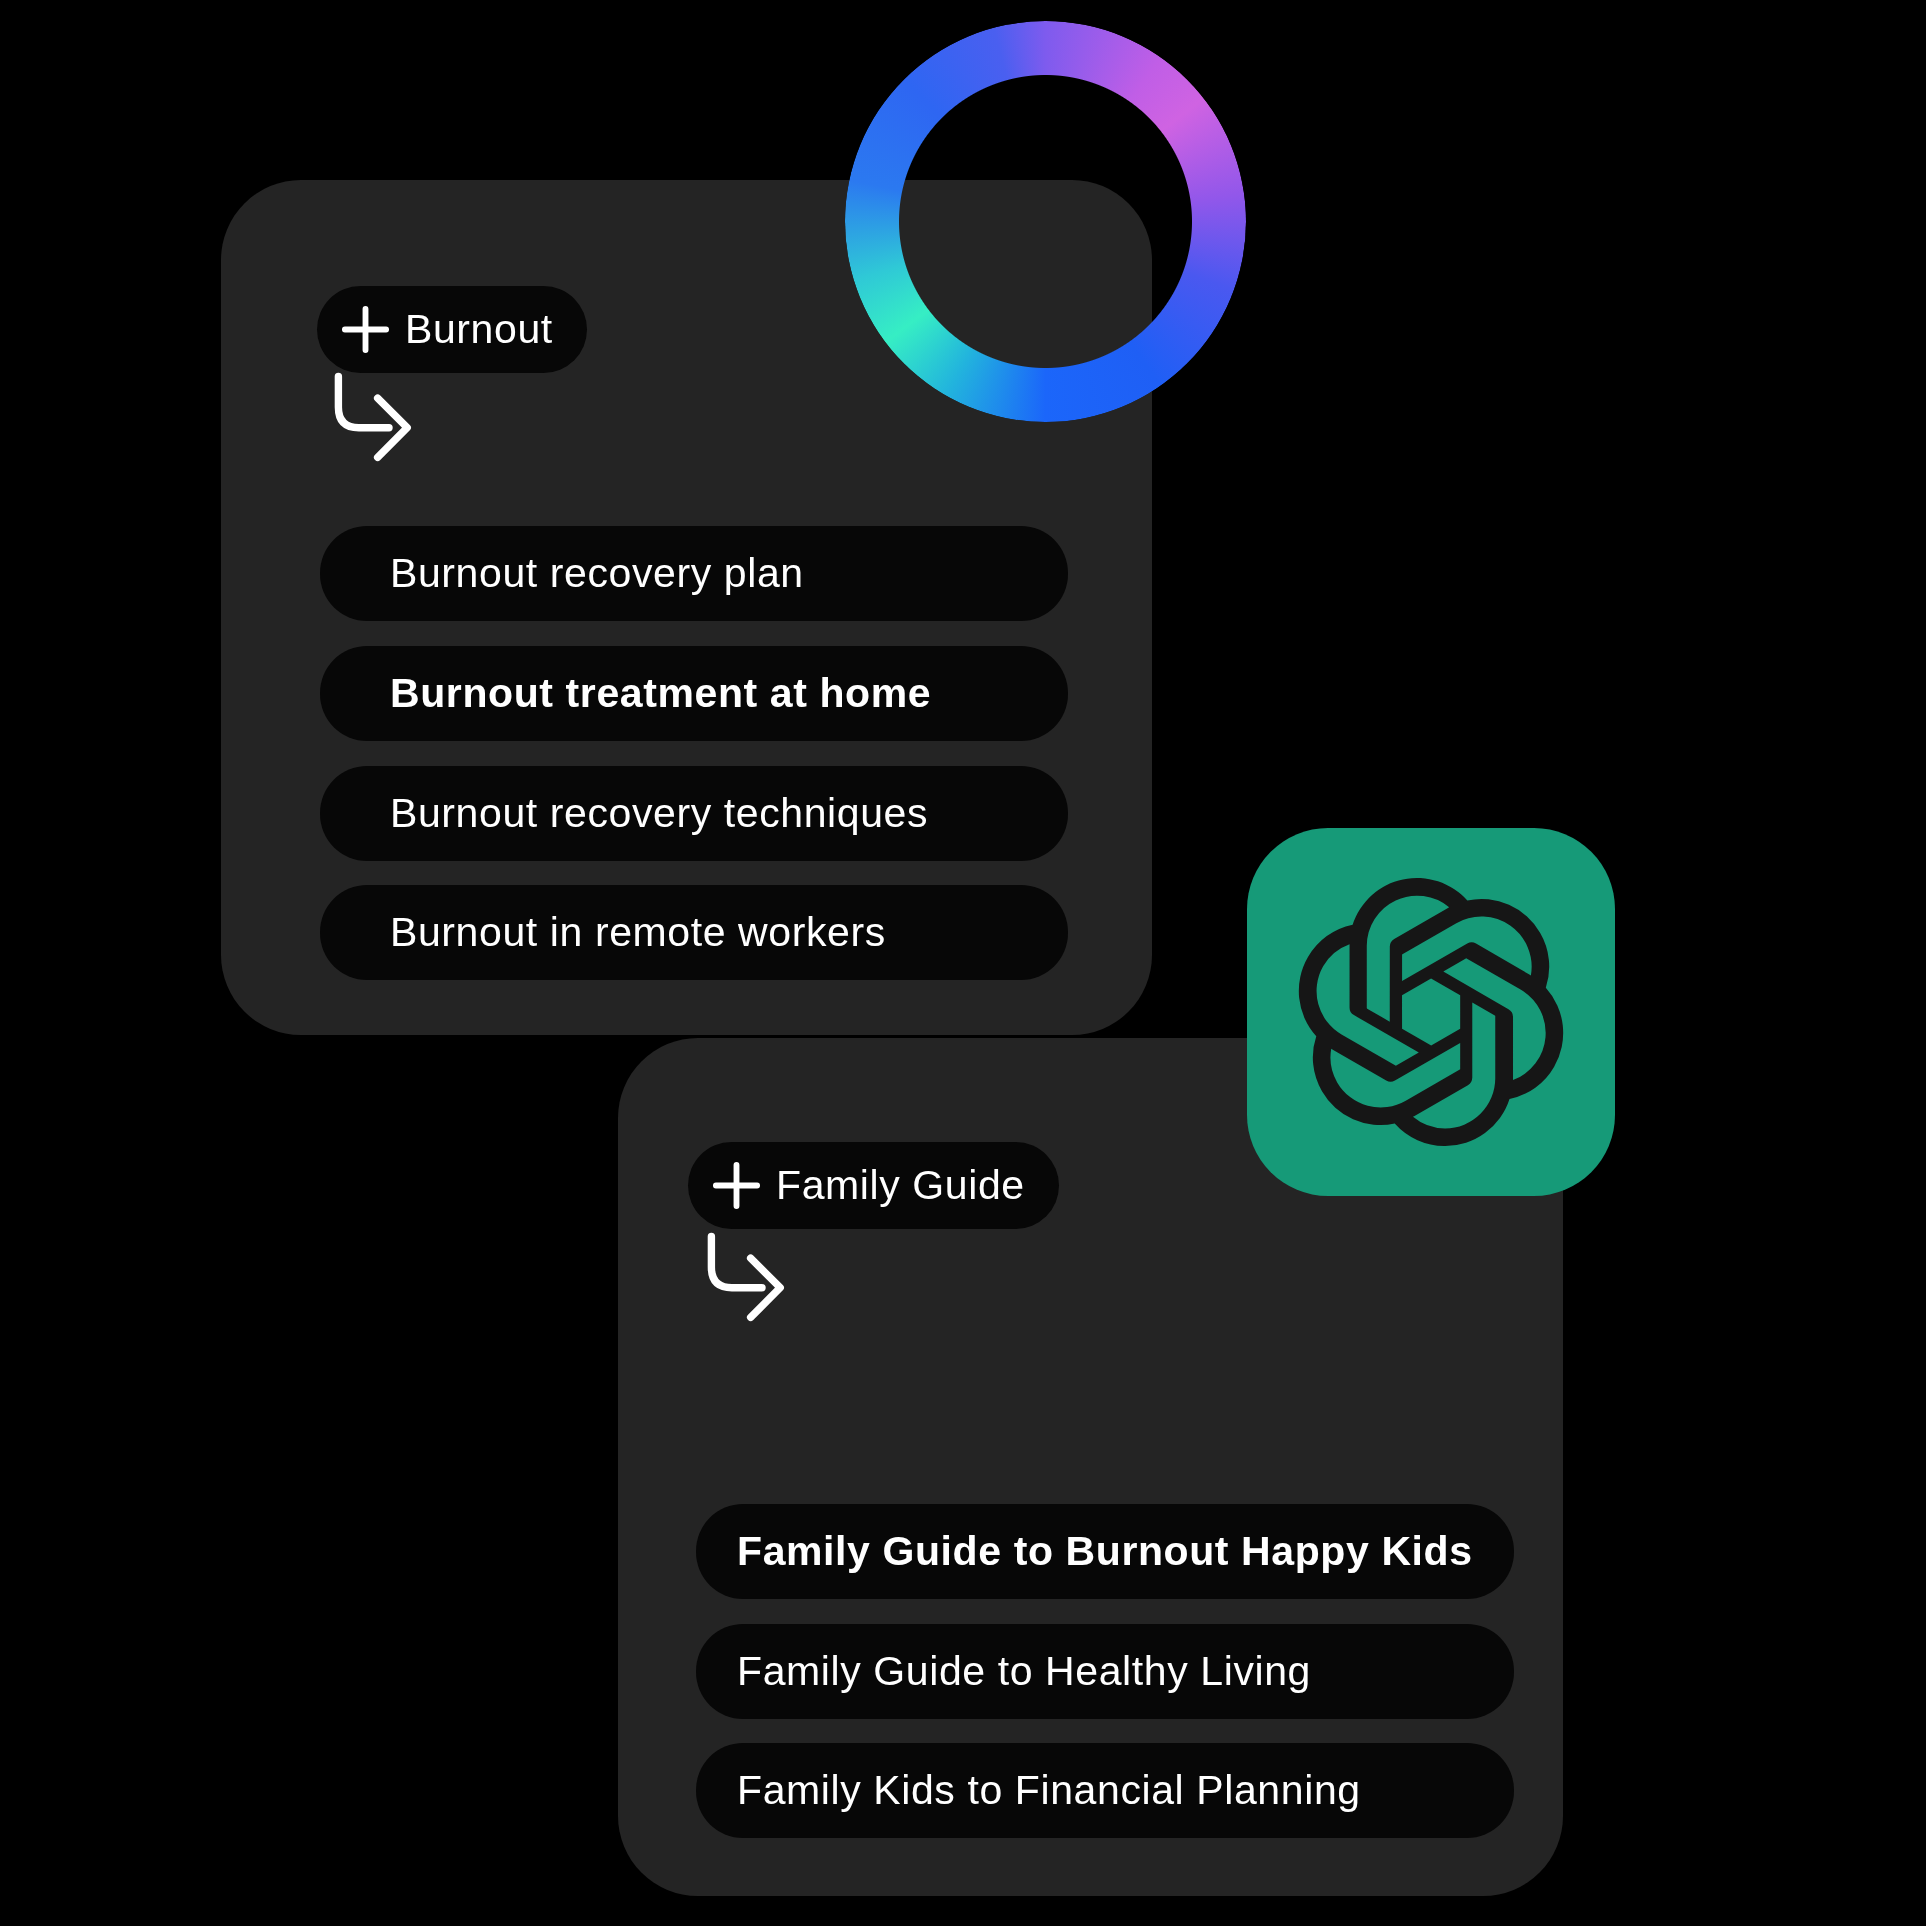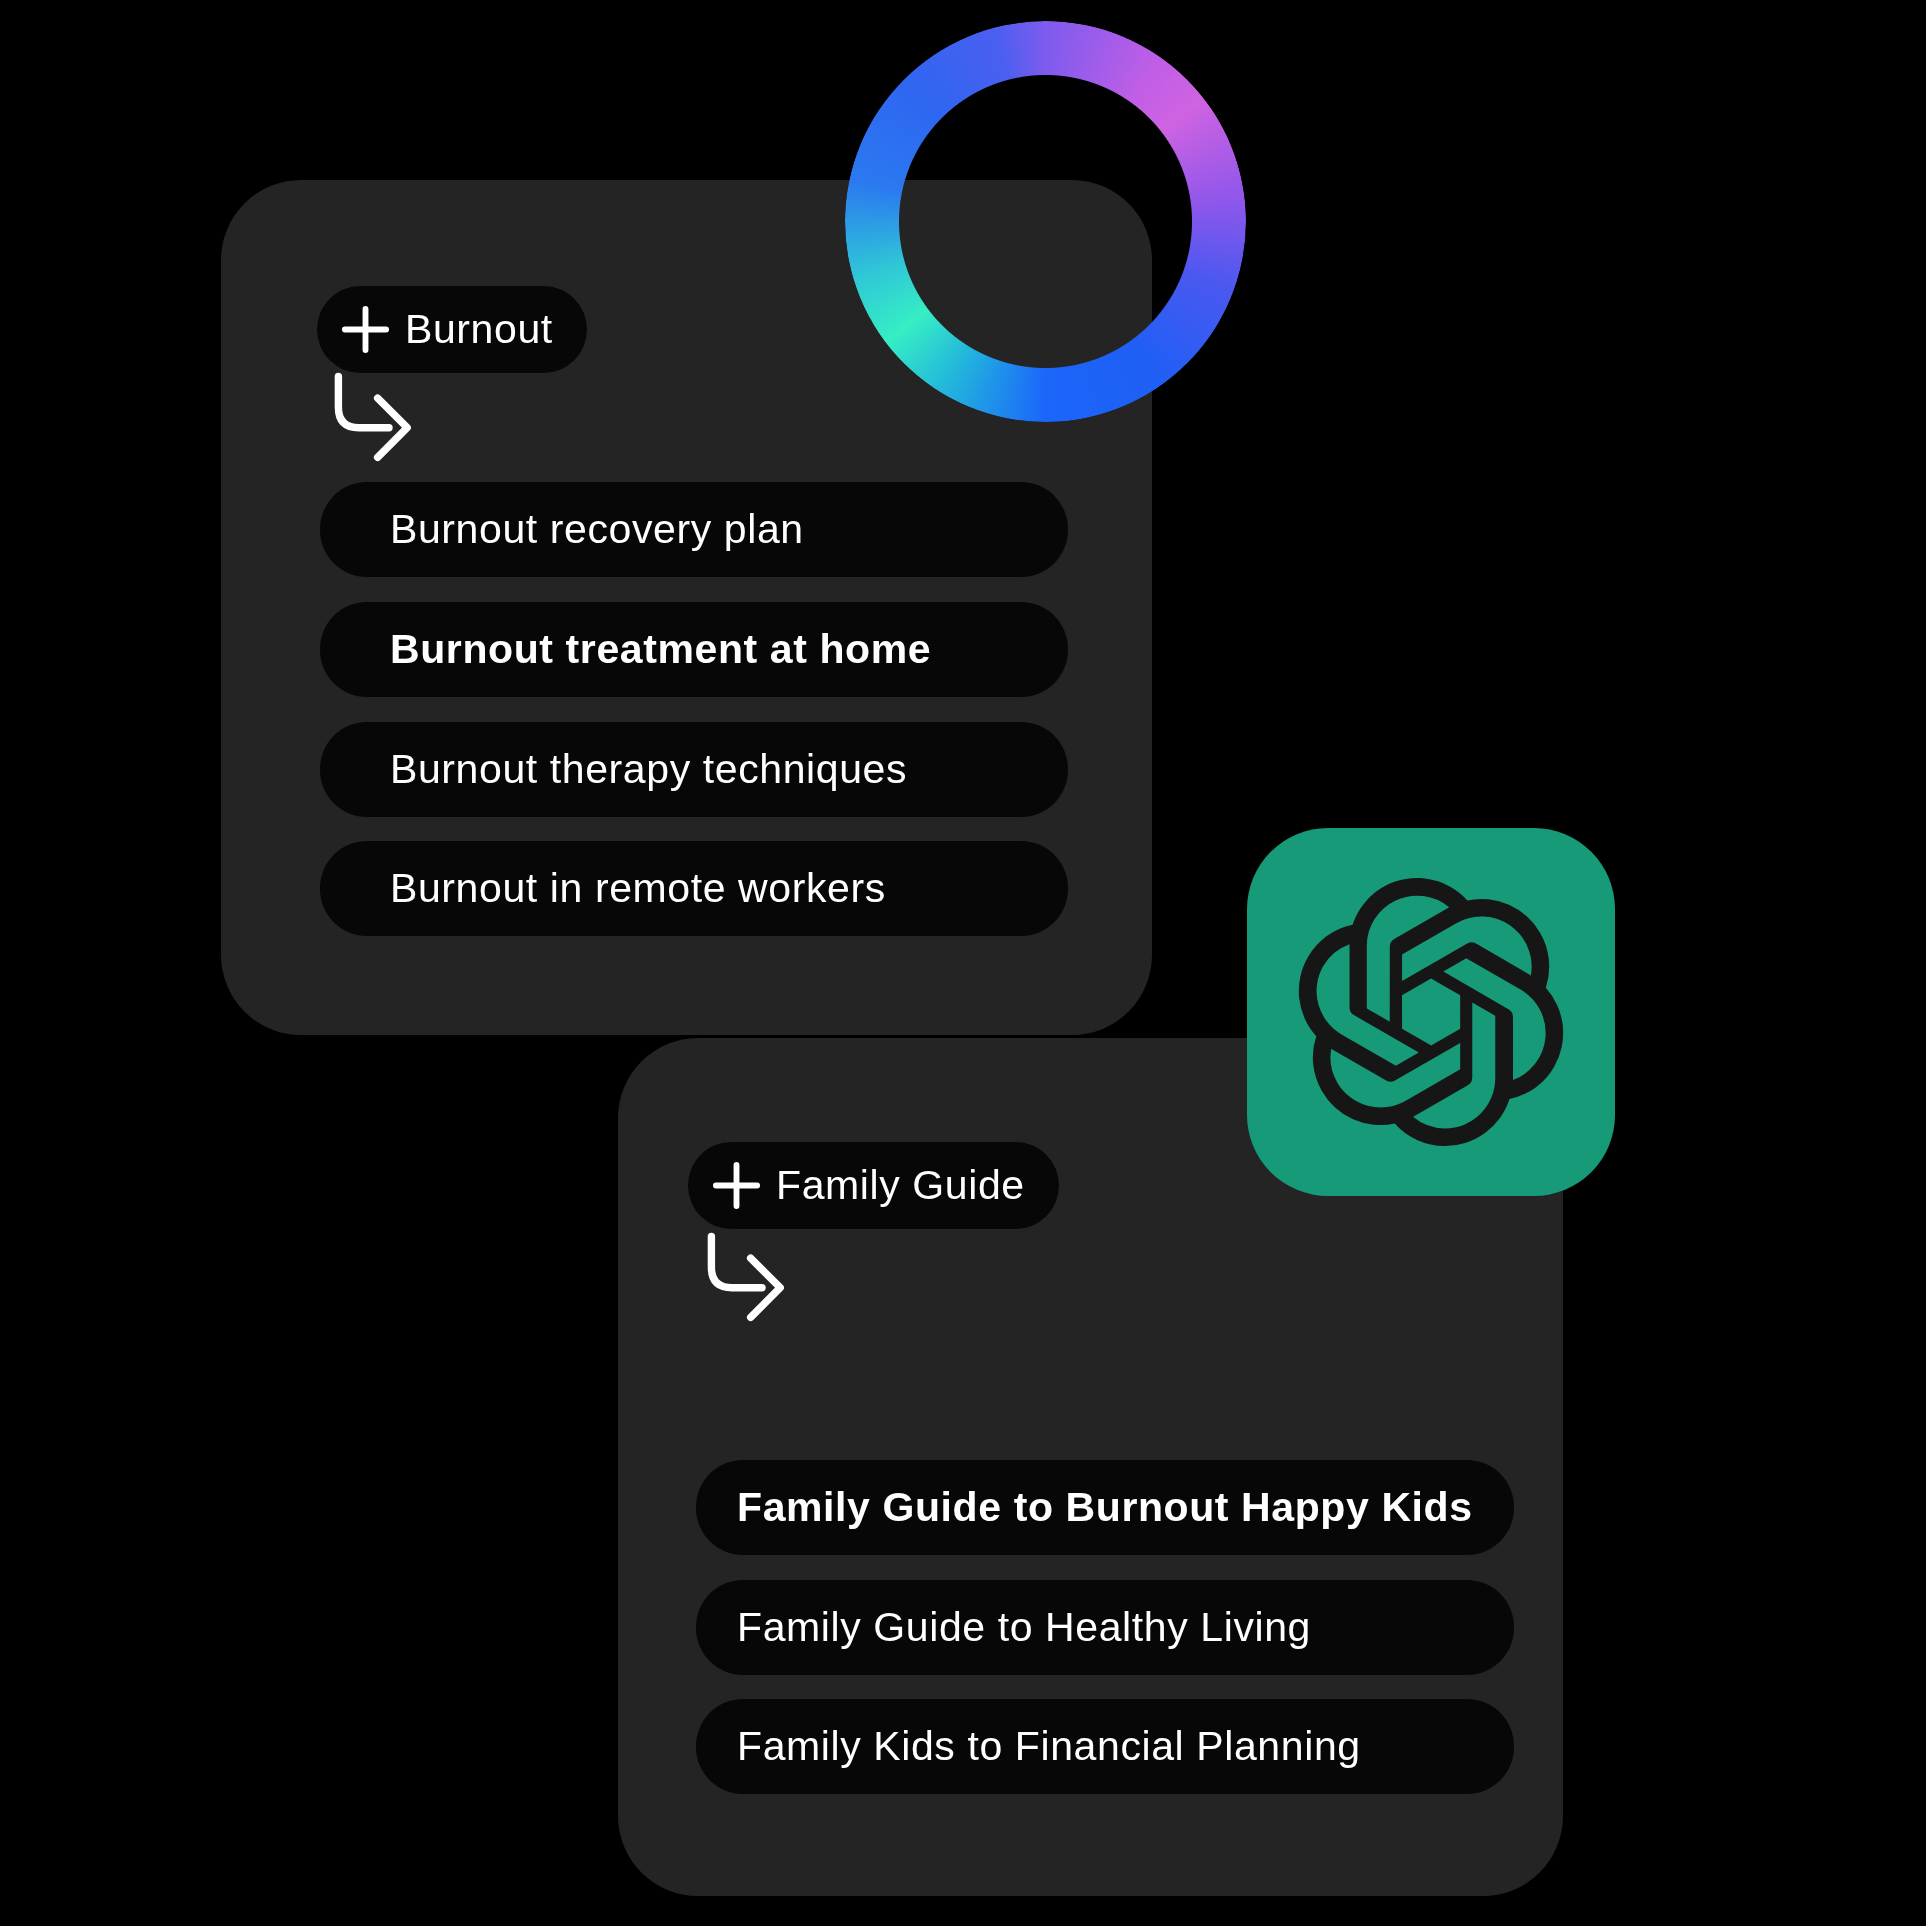--- a/index.html
+++ b/index.html
@@ -52,20 +52,21 @@
     height: 95px;
     border-radius: 47px;
     background: var(--pill-bg, #070707);
     display: flex;
     align-items: center;
     box-sizing: border-box;
     color: var(--text, #fff);
     font-size: 41px;
     letter-spacing: 0.6px;
     white-space: nowrap;
+    margin-top: 44px;
   }
   .card-burnout .pill-row { left: 99px; width: 748px; padding-left: 70px; }
   .card-family  .pill-row { left: 78px; width: 818px; padding-left: 41px; }
   .row-0 { top: 302px; }
   .row-1 { top: 422px; font-weight: bold; }
   .row-2 { top: 542px; }
   .row-3 { top: 661px; }
 
   
   .gradient-ring {
@@ -128,21 +129,21 @@
       </svg>
     </div>
 
     <div class="pill-row row-0">
       <span>Burnout recovery plan</span>
     </div>
     <div class="pill-row row-1">
       <span>Burnout treatment at home</span>
     </div>
     <div class="pill-row row-2">
-      <span>Burnout therapy techniques</span>
+      <span>Burnout recovery techniques</span>
     </div>
     <div class="pill-row row-3">
       <span>Burnout in remote workers</span>
     </div>
   </div>
 
   <div class="topic-card card-family">
 
     <div class="seed-pill">
       <span>

